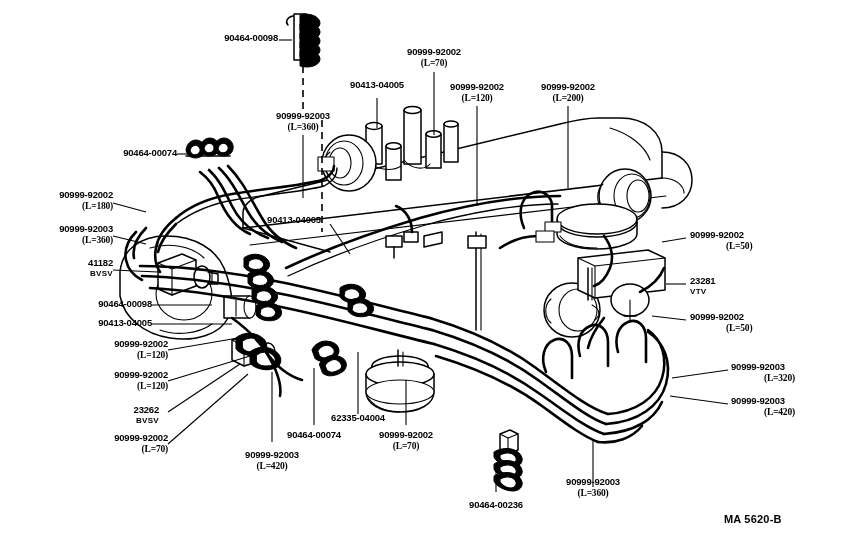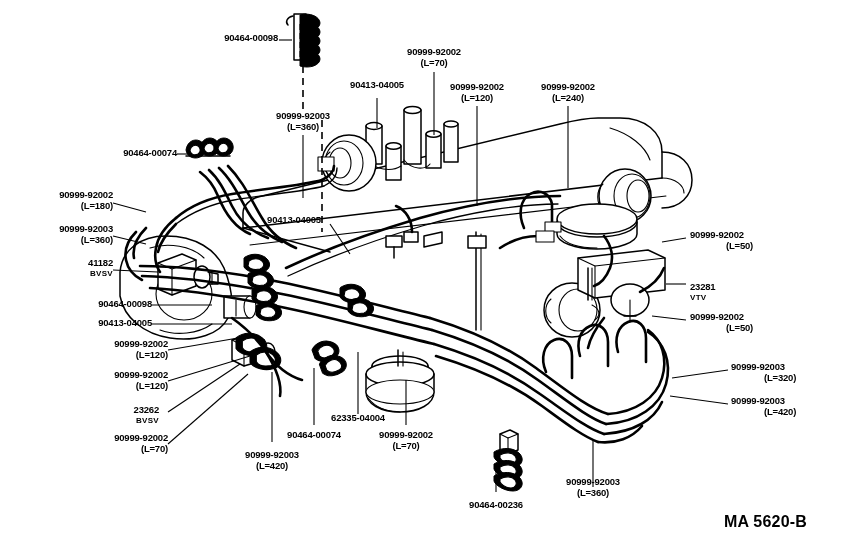--- a/index.html
+++ b/index.html
@@ -14,27 +14,27 @@
   .lbl{
     position:absolute;
     font-size:9.5px;
     font-weight:bold;
     color:#000;
     letter-spacing:-0.2px;
     line-height:10.5px;
     white-space:nowrap;
     -webkit-font-smoothing:none;
   }
-  .lbl .l2{display:block;}
+  .lbl .l2{display:block;font-family:Liberation Serif, serif;}
   .lbl.ta-r{text-align:right;}
   .lbl.ta-l{text-align:left;}
   .lbl.ta-c{text-align:center;}
   .sub{font-size:8px;letter-spacing:0.3px;display:block;}
   .stamp{
-    position:absolute;font-size:16px;font-weight:bold;color:#000;
+    position:absolute;font-size:11px;font-weight:bold;color:#000;
     letter-spacing:0.2px;white-space:nowrap;
   }
   .leader{stroke:#000;stroke-width:1.1;fill:none;}
   .dash{stroke:#000;stroke-width:1.6;fill:none;stroke-dasharray:7 5;}
   .ln{fill:none;stroke:#000;stroke-width:1.5;stroke-linecap:round;stroke-linejoin:round;}
   .ln-t{fill:none;stroke:#000;stroke-width:1.1;stroke-linecap:round;stroke-linejoin:round;}
   .ln-h{fill:none;stroke:#000;stroke-width:2.6;stroke-linecap:round;stroke-linejoin:round;}
   .ln-h2{fill:none;stroke:#000;stroke-width:1.3;stroke-linecap:round;stroke-linejoin:round;}
   .fillw{fill:#fff;stroke:#000;stroke-width:1.5;stroke-linejoin:round;}
   .fillw-t{fill:#fff;stroke:#000;stroke-width:1.1;stroke-linejoin:round;}
@@ -402,21 +402,21 @@
   <span>90413-04005</span>
 </div>
 
 <div class="lbl ta-c" style="left:419px;top:82px;width:116px;">
   <span>90999-92002</span>
   <span class="l2">(L=120)</span>
 </div>
 
 <div class="lbl ta-c" style="left:510px;top:82px;width:116px;">
   <span>90999-92002</span>
-  <span class="l2">(L=240)</span>
+  <span class="l2">(L=200)</span>
 </div>
 
 <div class="lbl ta-c" style="left:245px;top:111px;width:116px;">
   <span>90999-92003</span>
   <span class="l2">(L=360)</span>
 </div>
 
 <div class="lbl ta-r" style="left:25px;top:148px;width:152px;">
   <span>90464-00074</span>
 </div>
@@ -493,21 +493,21 @@
 <div class="lbl ta-c" style="left:535px;top:477px;width:116px;">
   <span>90999-92003</span>
   <span class="l2">(L=360)</span>
 </div>
 
 <div class="lbl ta-l" style="left:690px;top:230px;width:130px;">
   <span>90999-92002</span>
   <span class="l2" style="padding-left:36px;">(L=50)</span>
 </div>
 
-<div class="lbl ta-l" style="left:690px;top:282px;width:130px;">
+<div class="lbl ta-l" style="left:690px;top:276px;width:130px;">
   <span>23281</span>
   <span class="sub">VTV</span>
 </div>
 
 <div class="lbl ta-l" style="left:690px;top:312px;width:130px;">
   <span>90999-92002</span>
   <span class="l2" style="padding-left:36px;">(L=50)</span>
 </div>
 
 <div class="lbl ta-l" style="left:731px;top:362px;width:110px;">

